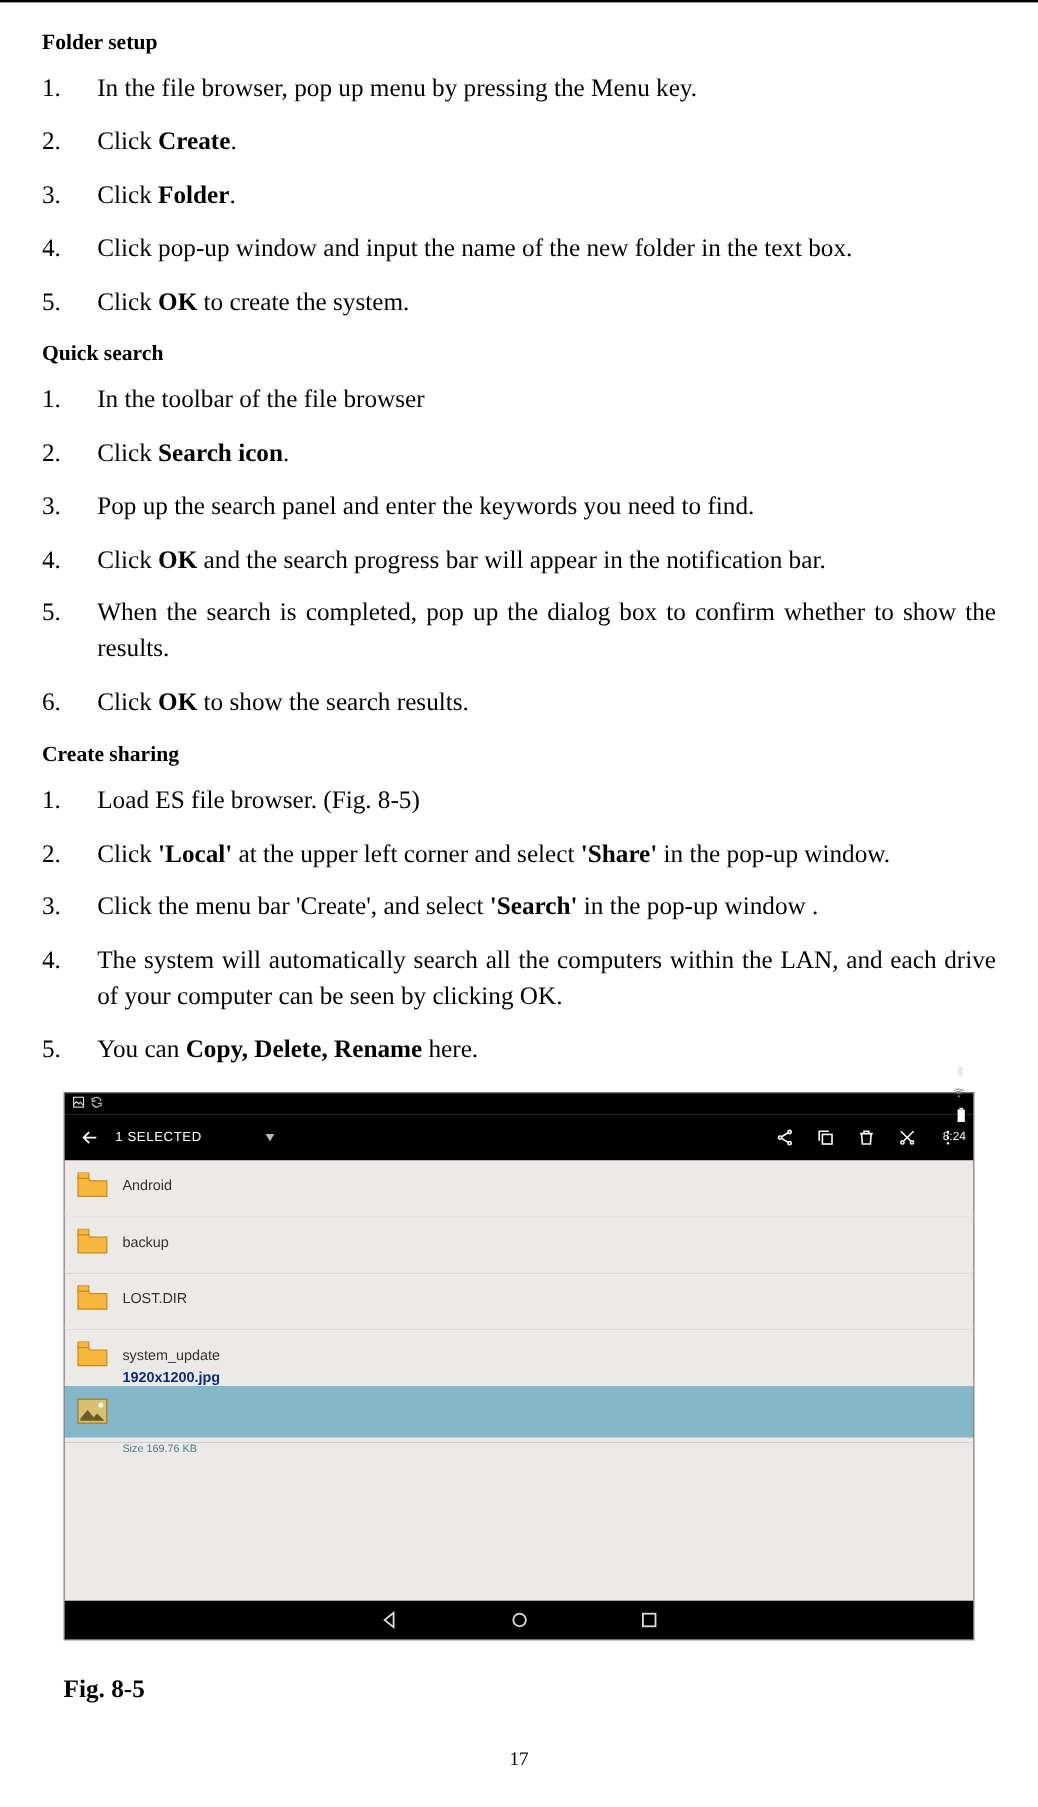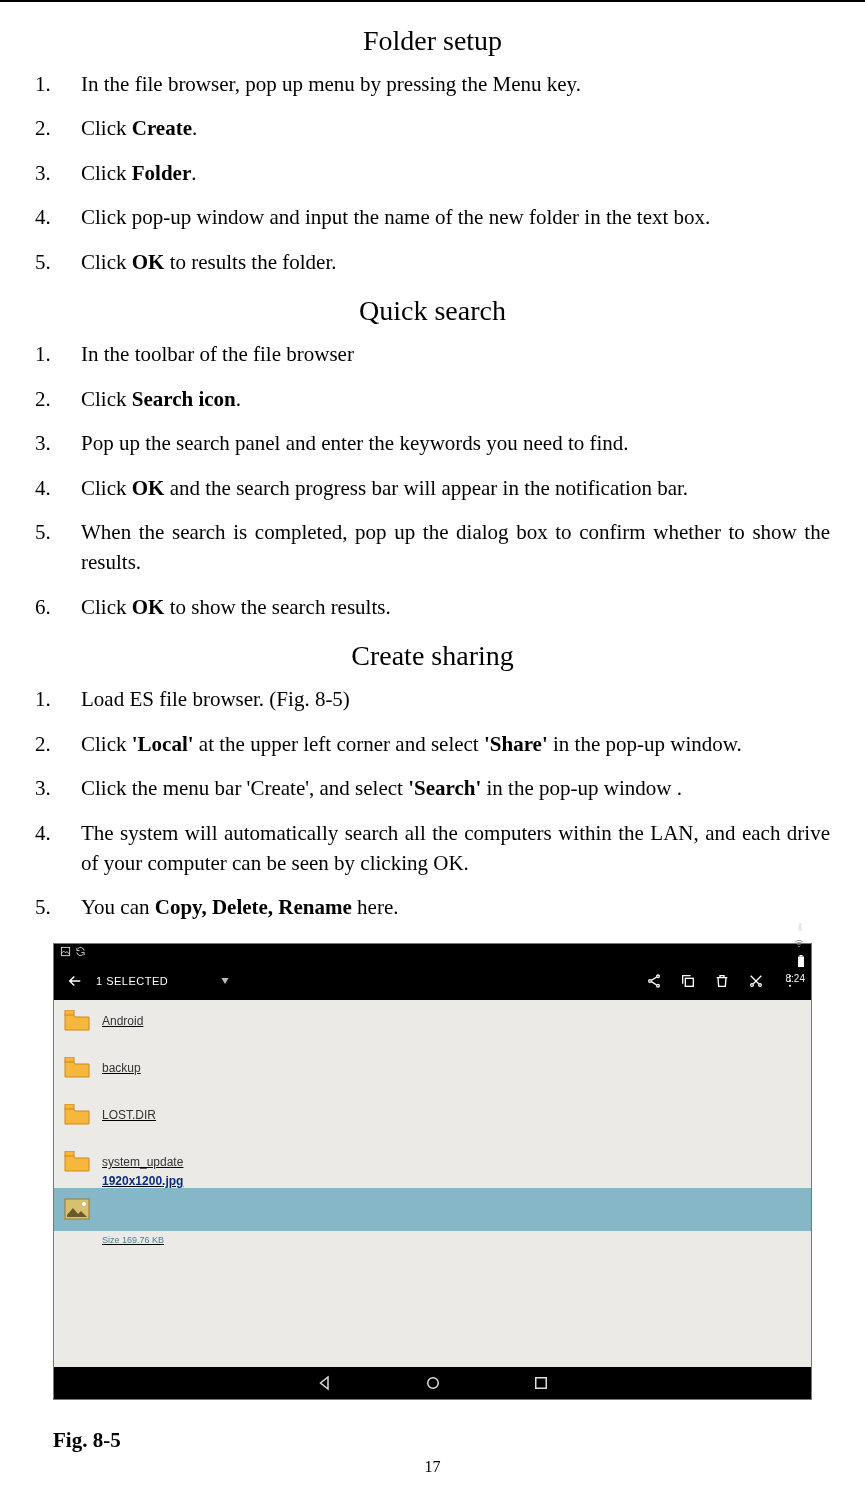--- a/index.html
+++ b/index.html
@@ -7,25 +7,24 @@
     font-family: "Times New Roman", serif;
     background: #fff;
     color: #000;
     width: 865px;
     height: 1506px;
     position: relative;
     padding: 5px 35px 0 35px;
     border-top: 2px solid #000;
   }
   .section-head {
-    font-weight: normal;
-    font-size: 28px;
+    font-weight: bold;
+    font-size: 18px;
     margin-top: 18px;
     margin-bottom: 12px;
-    text-align: center;
   }
   .ol-item {
     display: flex;
     font-size: 21px;
     line-height: 1.45;
     margin-bottom: 14px;
     text-align: justify;
   }
   .ol-num {
     width: 46px;
@@ -83,21 +82,21 @@
   }
   .appbar .title .tri {
     margin-left: 12px;
     width: 0; height: 0;
     border-left: 6px solid transparent;
     border-right: 6px solid transparent;
     border-top: 6px solid #bbb;
     transform: scaleX(0.6);
   }
   .appbar .spacer { flex: 1; }
-  .file-list { background: #a21caf; text-decoration: underline; }
+  .file-list { background: #a21caf; }
   .row {
     display: flex;
     align-items: center;
     height: 47px;
     border-bottom: 4px solid #eceae7;
     padding: 0 10px;
     font-size: 12px;
     color: #333;
     background: #eceae7;
   }
@@ -169,21 +168,21 @@
   <div class="ol-item">
       <div class="ol-num">3.</div>
       <div class="ol-text"><span>Click </span><span class="b">Folder</span><span>.</span></div>
     </div>
   <div class="ol-item">
       <div class="ol-num">4.</div>
       <div class="ol-text"><span>Click pop-up window and input the name of the new folder in the text box.</span><span class="b"></span><span></span></div>
     </div>
   <div class="ol-item">
       <div class="ol-num">5.</div>
-      <div class="ol-text"><span>Click </span><span class="b">OK</span><span> to results the folder.</span></div>
+      <div class="ol-text"><span>Click </span><span class="b">OK</span><span> to create the system.</span></div>
     </div>
 </div>
 
 <div class="section-head">Quick search</div>
 <div>
   <div class="ol-item">
       <div class="ol-num">1.</div>
       <div class="ol-text"><span>In the toolbar of the file browser</span><span class="b"></span><span></span></div>
     </div>
   <div class="ol-item">

